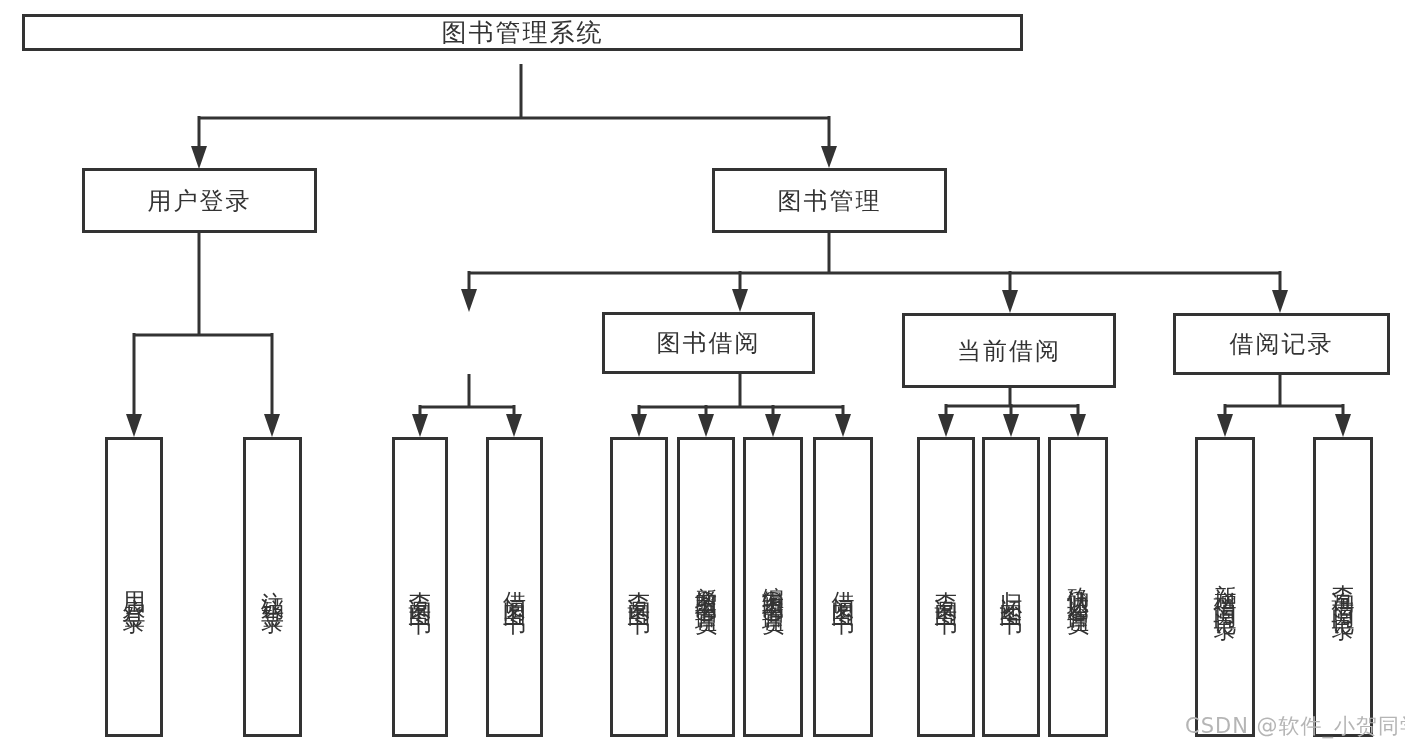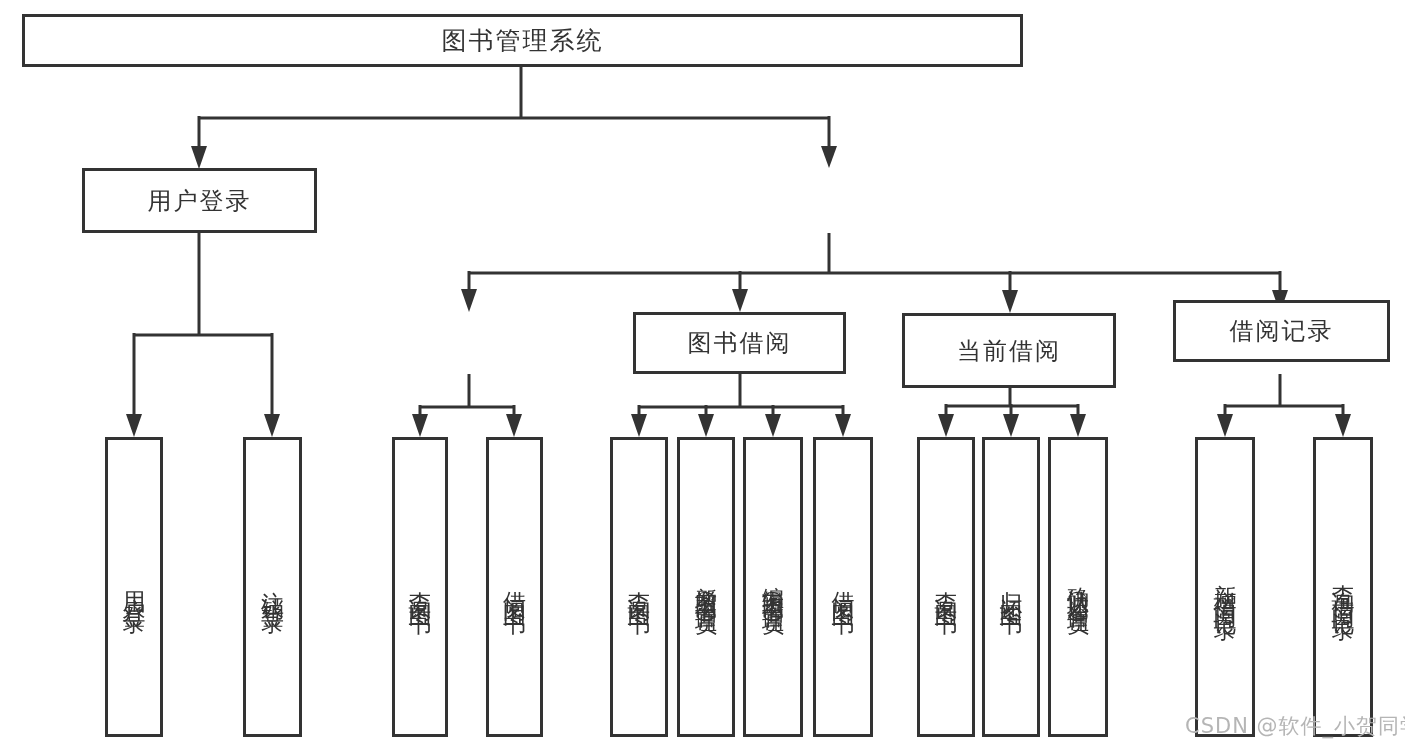--- a/index.html
+++ b/index.html
@@ -113,35 +113,38 @@
     <g>
       <path d="M1280 374 L1280 406"></path>
       <path d="M1225 406 L1343 406"></path>
       <path d="M1225 404 L1225 420"></path>
       <path d="M1343 404 L1343 420"></path>
       <polygon points="1217,414 1233,414 1225,437" fill="#333333" stroke="none"></polygon>
       <polygon points="1335,414 1351,414 1343,437" fill="#333333" stroke="none"></polygon>
     </g>
   </svg>
 
-  <div class="node hbox root" style="left:22px;top:14px;width:1001px;height:53px">
+  <div class="node hbox root" style="left:22px;top:14px;width:1001px;height:37px">
     <span class="lbl">图书管理系统</span>
   </div>
 
   <div class="node hbox" style="left:82px;top:168px;width:235px;height:65px">
     <span class="lbl">用户登录</span>
   </div>
+  <div class="node hbox" style="left:712px;top:168px;width:235px;height:65px">
+    <span class="lbl">图书管理</span>
+  </div>
 
-  <div class="node hbox" style="left:633px;top:312px;width:213px;height:62px">
+  <div class="node hbox" style="left:602px;top:312px;width:213px;height:62px">
     <span class="lbl">图书借阅</span>
   </div>
   <div class="node hbox" style="left:902px;top:313px;width:214px;height:75px">
     <span class="lbl">当前借阅</span>
   </div>
-  <div class="node hbox" style="left:1173px;top:300px;width:217px;height:62px">
+  <div class="node hbox" style="left:1173px;top:313px;width:217px;height:62px">
     <span class="lbl">借阅记录</span>
   </div>
 
   <div class="node vbox" style="left:105px;top:437px;width:58px;height:300px">
     <span class="lbl">用户登录</span>
   </div>
   <div class="node vbox" style="left:243px;top:437px;width:59px;height:300px">
     <span class="lbl">注销登录</span>
   </div>
 

